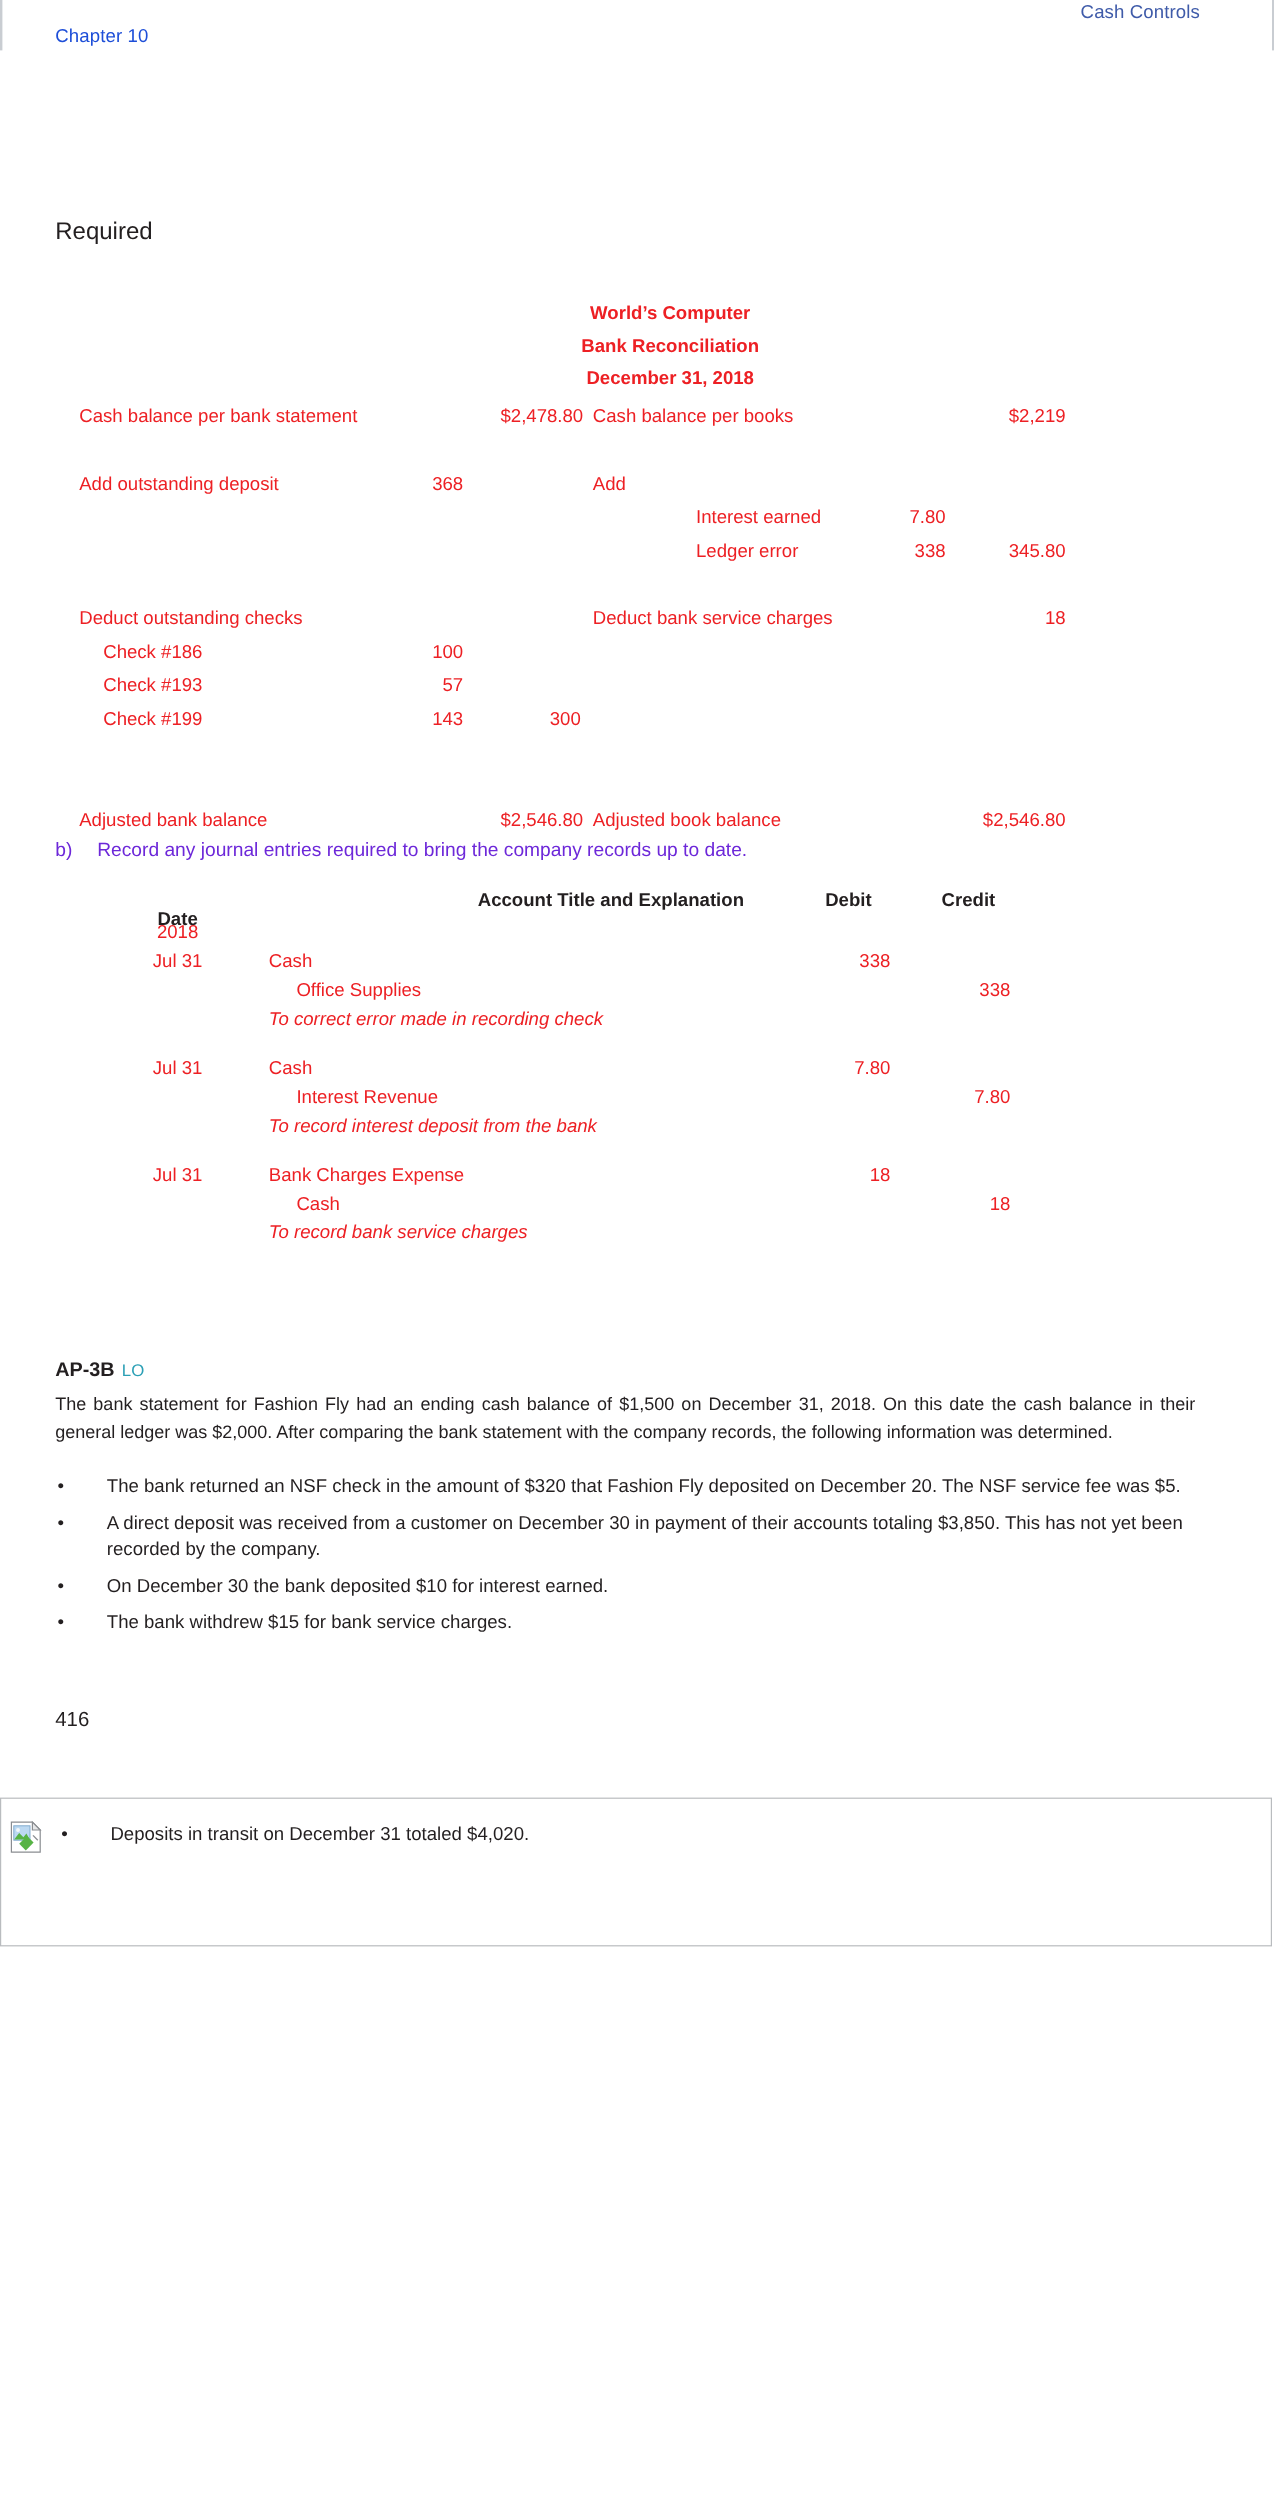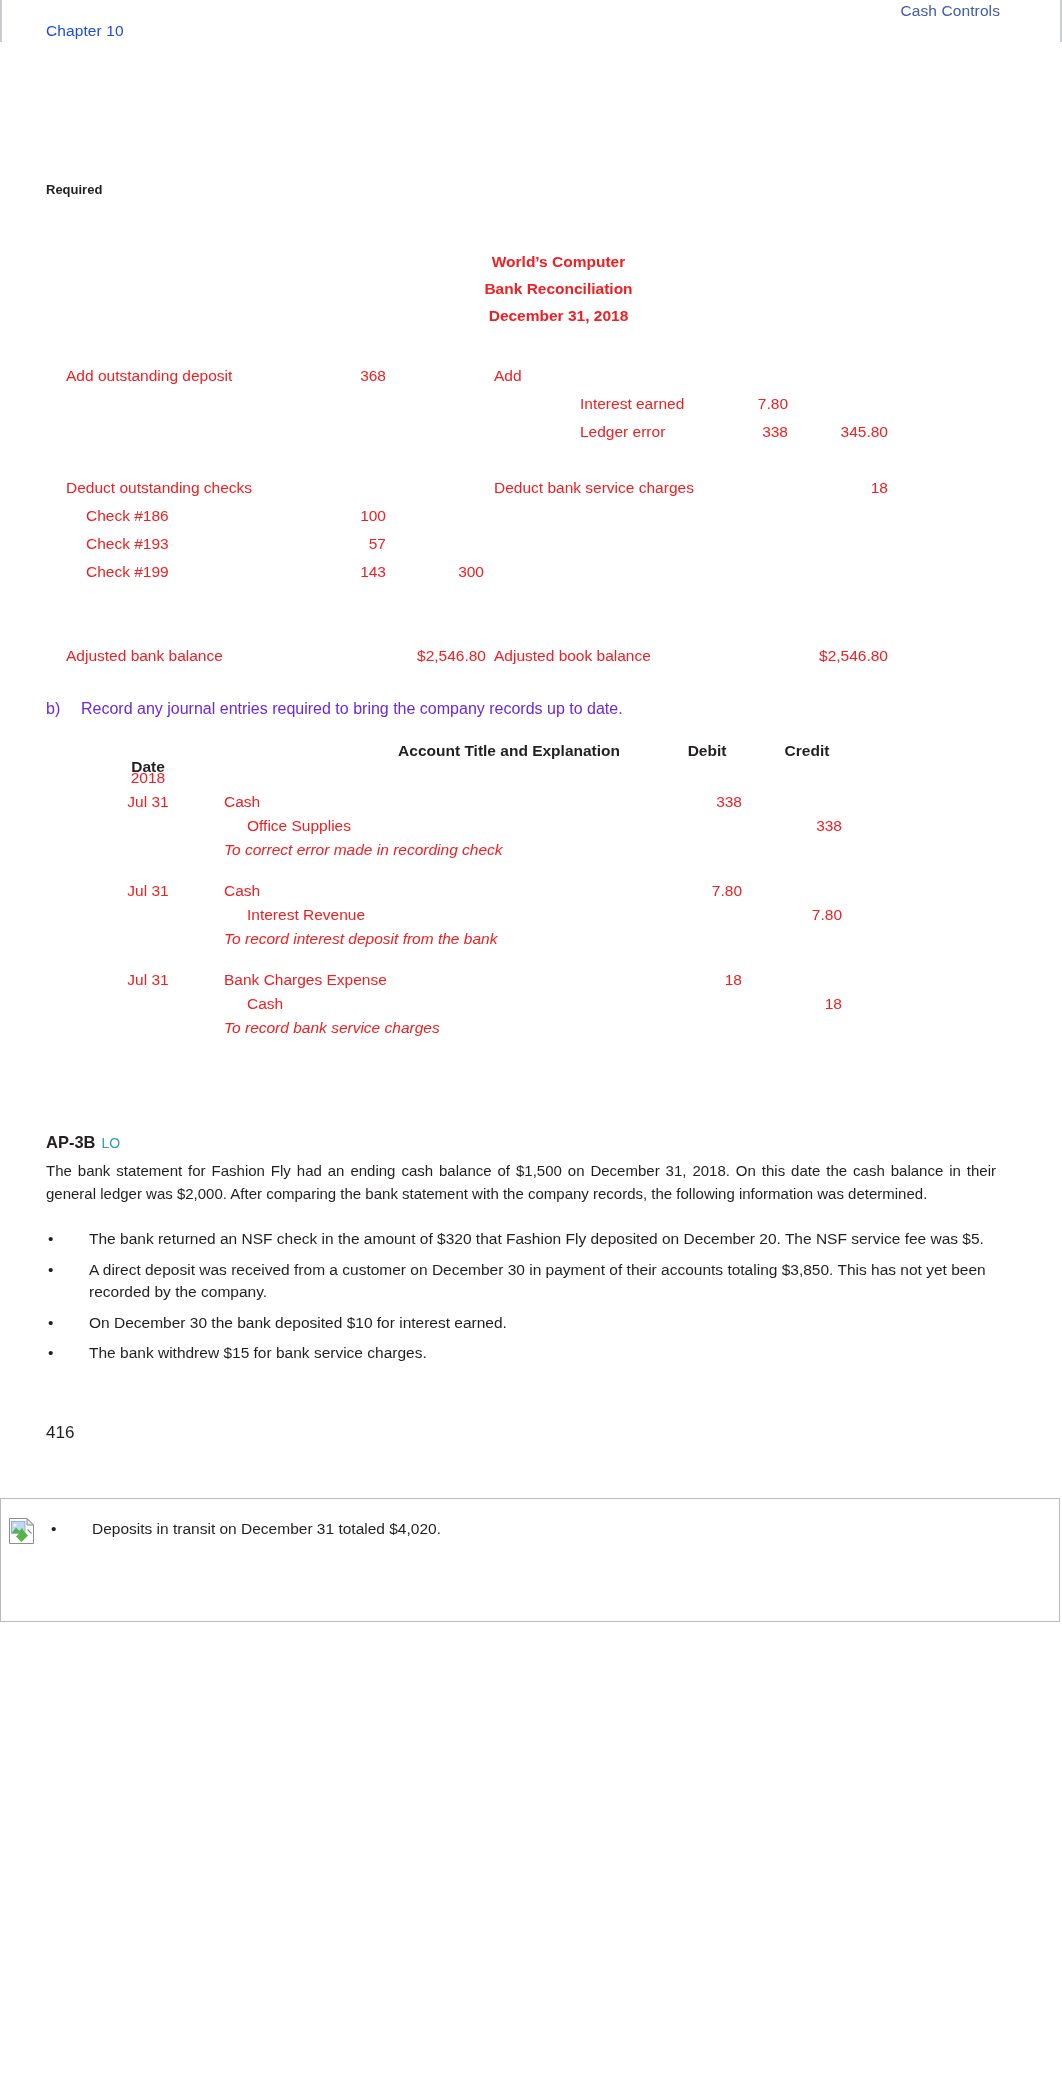--- a/index.html
+++ b/index.html
@@ -64,22 +64,22 @@
     font-size: 15.5px;
     color: #3f5ba9;
     letter-spacing: 0.1px;
   }
 
   
   .req-heading {
     position: absolute;
     left: 46px;
     top: 182px;
-    font-size: 13px;
-    font-weight: bold;
+    font-size: 20px;
+    font-weight: normal;
     color: #231f20;
   }
   .item-a {
     position: absolute;
     left: 46px;
     top: 215px;
     font-size: 16px;
     color: #231f20;
     white-space: nowrap;
   }
@@ -284,20 +284,26 @@
   <div class="req-heading">Required</div>
 
 
   <div class="recon">
     <div class="stmt-title">World’s Computer</div>
     <div class="stmt-title">Bank Reconciliation</div>
     <div class="stmt-title">December 31, 2018</div>
 
     <div class="recon-grid">
 
+      <div class="rrow">
+        <span class="cell c-blabel">Cash balance per bank statement</span>
+        <span class="cell c-btotal">$2,478.80</span>
+        <span class="cell c-klabel">Cash balance per books</span>
+        <span class="cell c-ktotal">$2,219</span>
+      </div>
 
       <div class="rrow"></div>
 
       <div class="rrow">
         <span class="cell c-blabel">Add outstanding deposit</span>
         <span class="cell c-bnum1">368</span>
         <span class="cell c-klabel">Add</span>
       </div>
 
       <div class="rrow">

